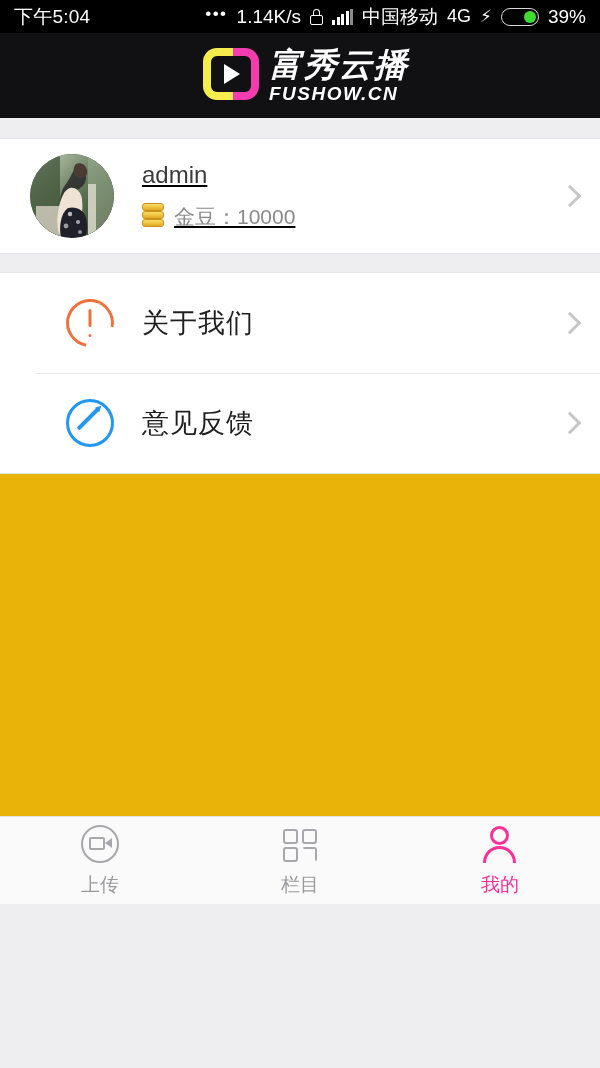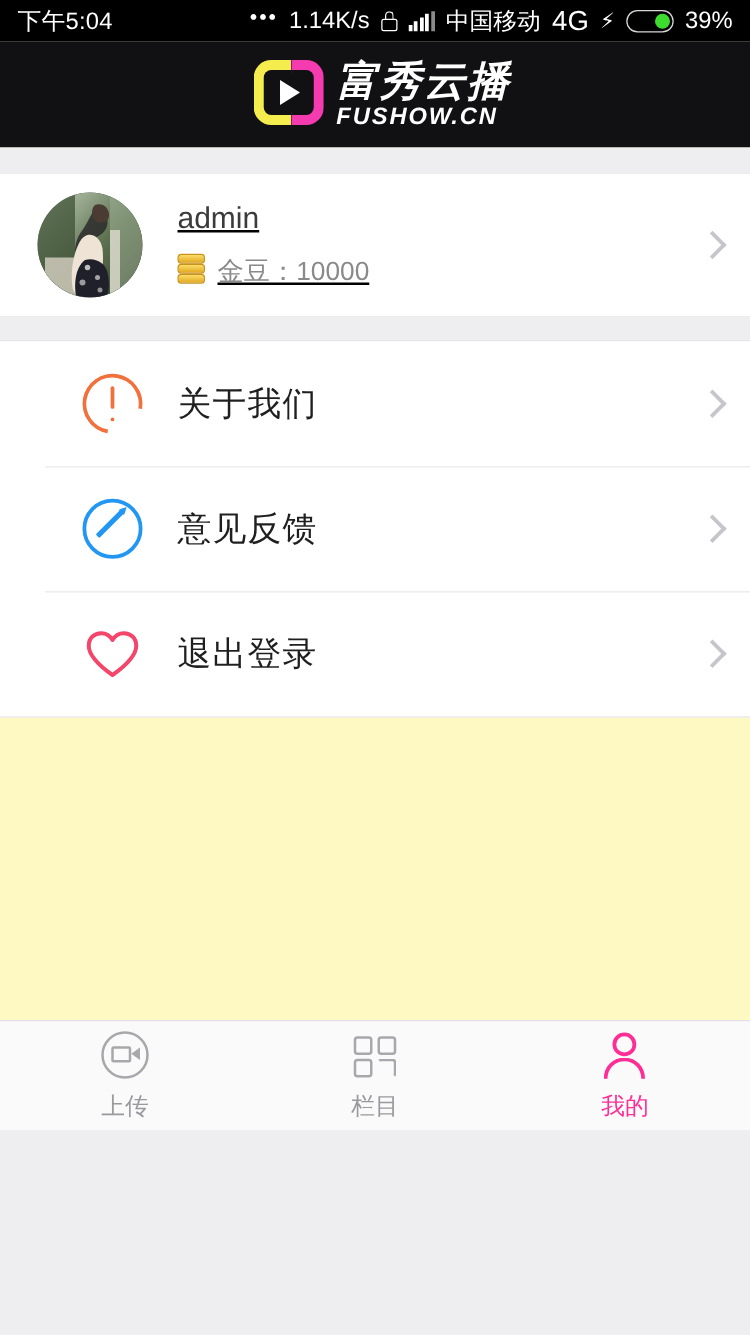--- a/index.html
+++ b/index.html
@@ -2,21 +2,21 @@
 <html><head>
 <meta charset="utf-8">
 <style>
   * { margin:0; padding:0; box-sizing:border-box; }
   html,body {
     width:600px; height:1068px;
     font-family:"Liberation Sans","DejaVu Sans",sans-serif;
     background:#eeeef1;
     overflow:hidden;
   }
-  .phone { position:relative; width:600px; height:904px; background:#fef9c3; }
+  .phone { position:relative; width:600px; height:904px; background:#eab308; }
 
   
   .statusbar {
     height:33px; background:#000; color:#fff;
     display:flex; align-items:center;
     padding:0 14px; font-size:19px;
   }
   .sb-time { font-size:19px; letter-spacing:.2px; }
   .sb-right { margin-left:auto; display:flex; align-items:center; gap:9px; }
   .sb-dots { letter-spacing:1.5px; font-size:17px; position:relative; top:-3px; }
@@ -27,21 +27,21 @@
   .sb-lock .shackle { position:absolute; top:0; left:3px; width:7px; height:7px;
      border:1.6px solid #fff; border-bottom:none; border-radius:4px 4px 0 0; }
   .sb-sig { display:flex; align-items:flex-end; gap:1.5px; height:16px; }
   .sb-sig i { display:block; width:3px; background:#fff; }
   .sb-sig i:nth-child(1){height:5px;}
   .sb-sig i:nth-child(2){height:8px;}
   .sb-sig i:nth-child(3){height:11px;}
   .sb-sig i:nth-child(4){height:14px;}
   .sb-sig i:nth-child(5){height:16px;background:#8a8a8a;}
   .sb-carrier { font-size:19px; }
-  .sb-net { font-size:22px;text-align:right; }
+  .sb-net { font-size:18px;text-align:right; }
   .sb-bolt { font-size:17px; }
   .sb-batt { width:38px; height:18px; border:1.7px solid #d8d8d8;
      border-radius:9px; position:relative; display:flex; align-items:center;
      padding:2px; }
   .sb-batt .fill { height:100%; width:39%; background:#3ddc2f; border-radius:7px;
      margin-left:auto; }
   .sb-pct { font-size:19px; }
 
   
   .header {
@@ -327,29 +327,20 @@
     </div>
 
     <div class="menu-row">
       <span class="m-icon ic-feedback">
         <span class="pen"></span>
       </span>
       <span class="m-label">意见反馈</span>
       <span class="chev"></span>
     </div>
 
-    <div class="menu-row">
-      <span class="m-icon ic-heart">
-        <svg width="48" height="48" viewBox="0 0 48 48">
-          <path d="M24 41 C10 31 5 24 5 17.5 C5 11.5 9.5 7.5 15 7.5 C19 7.5 22.2 9.8 24 13 C25.8 9.8 29 7.5 33 7.5 C38.5 7.5 43 11.5 43 17.5 C43 24 38 31 24 41 Z" fill="none" stroke="#f4456b" stroke-width="3.2" stroke-linejoin="round"></path>
-        </svg>
-      </span>
-      <span class="m-label">退出登录</span>
-      <span class="chev"></span>
-    </div>
 
   </div>
 
   <div class="filler"></div>
 
   <div class="tabbar">
 
 
     <div class="tab">
       <span class="tab-ico ic-up">

